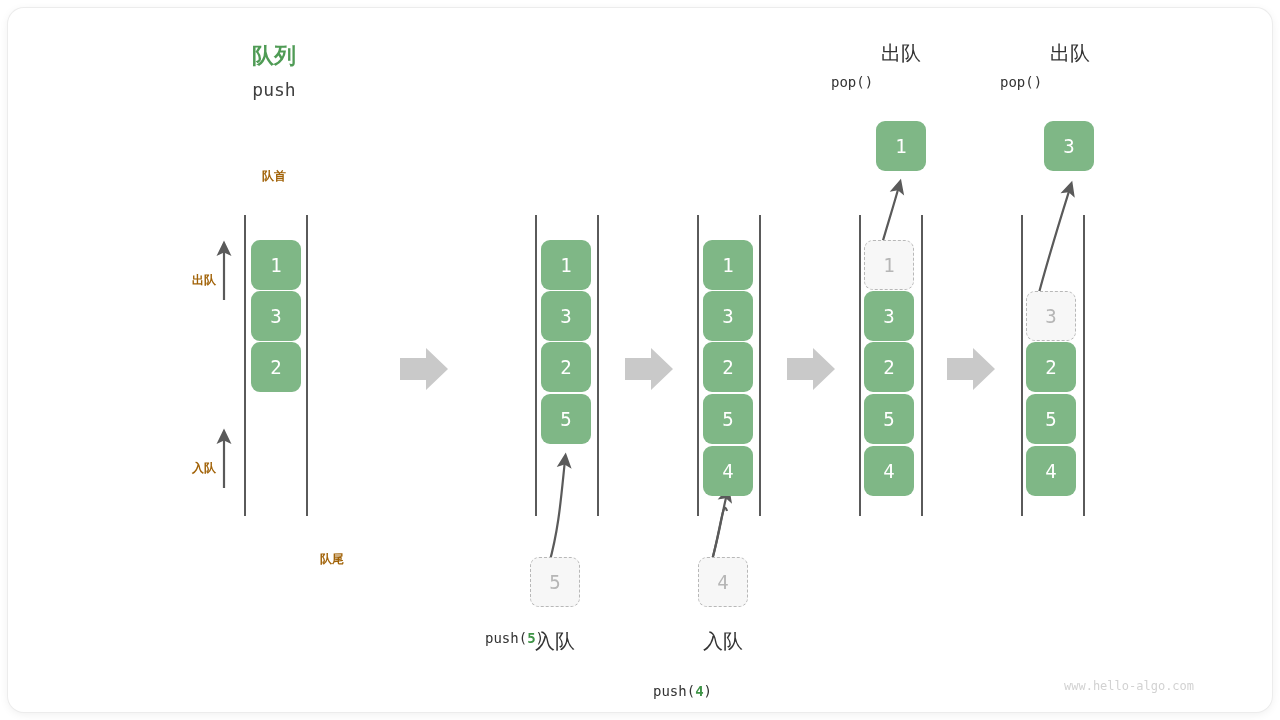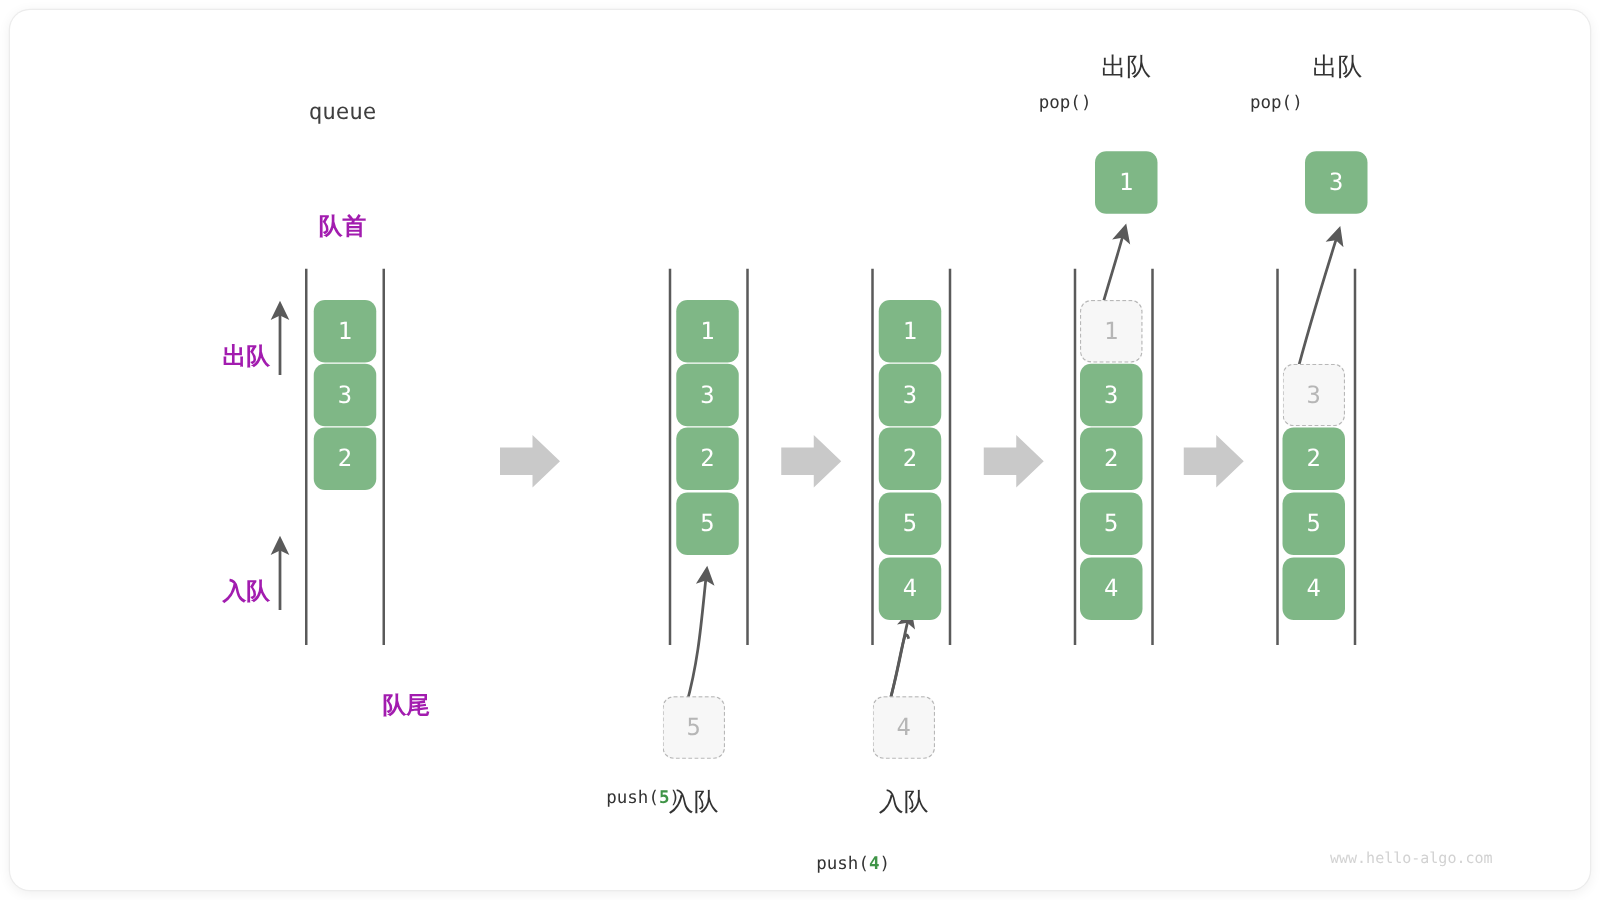--- a/index.html
+++ b/index.html
@@ -41,22 +41,22 @@
   .t-title-mono {
     font-family: "DejaVu Sans Mono", monospace;
     font-size: 18px;
     color: #3f3f3f;
     text-align: center;
     white-space: nowrap;
   }
   .t-label-bold {
     font-family: "Liberation Sans", sans-serif;
     font-weight: bold;
-    font-size: 19px;
-    color: #a21caf;
+    font-size: 12px;
+    color: #a16207;
     text-align: center;
     white-space: nowrap;
   }
   .t-op-cn {
     font-family: "Liberation Sans", sans-serif;
     font-size: 20px;
     color: #333333;
     text-align: center;
     white-space: nowrap;
   }
@@ -156,21 +156,22 @@
 
     <g>
       <path d="M872,243 C879,218 885,200 891,178" stroke="#5a5a5a" stroke-width="2.2" fill="none" marker-end="url(#ah)"></path>
     </g>
 
     <g>
       <path d="M1028,296 C1040,250 1052,212 1062,180" stroke="#5a5a5a" stroke-width="2.2" fill="none" marker-end="url(#ah)"></path>
     </g>
   </svg>
 
-  <div class="abs t-title-mono" style="left:196px; top:71px; width:140px;">queue</div>
+  <div class="abs t-title-cn" style="left:196px; top:33px; width:140px;">队列</div>
+  <div class="abs t-title-mono" style="left:196px; top:71px; width:140px;">push</div>
 
   <div class="abs t-label-bold" style="left:196px; top:160px; width:140px;">队首</div>
   <div class="abs t-label-bold" style="left:196px; top:543px; width:140px;text-align:right;">队尾</div>
   <div class="abs t-label-bold" style="left:138px; top:264px; width:70px; text-align:right;">出队</div>
   <div class="abs t-label-bold" style="left:138px; top:452px; width:70px; text-align:right;">入队</div>
 
   <div class="abs">
     <div class="rail" style="left:236px; top:207px; height:301px;"></div>
     <div class="rail" style="left:298px; top:207px; height:301px;"></div>
 

